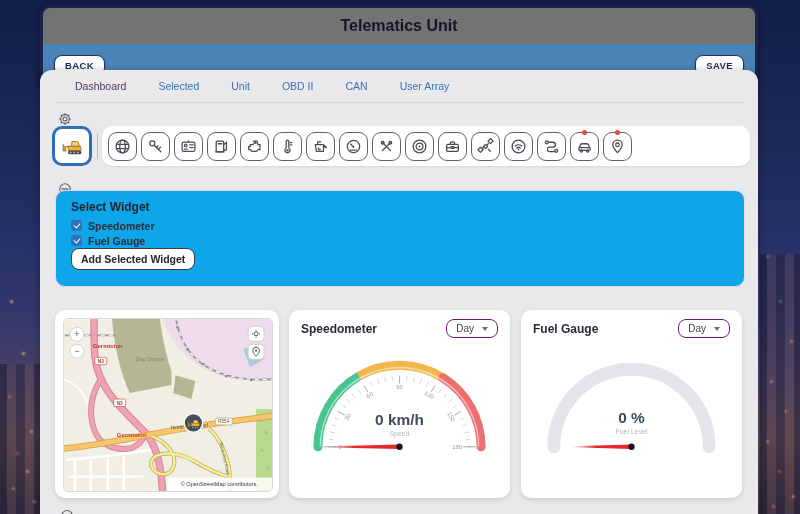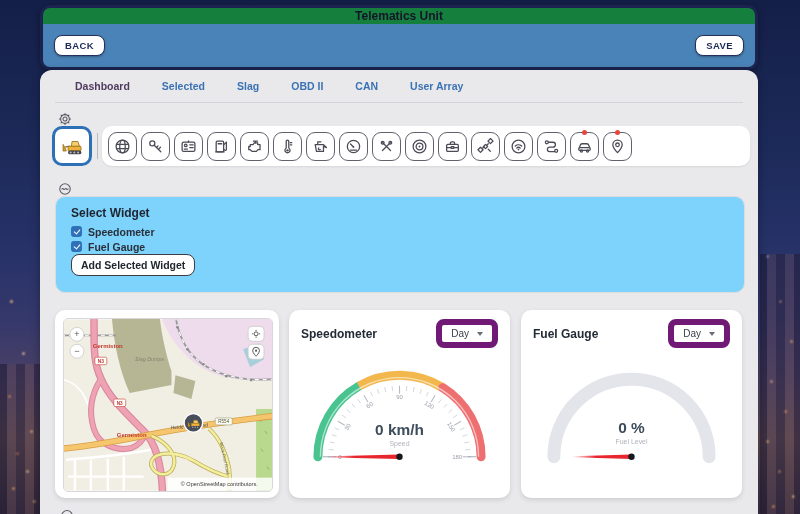--- a/index.html
+++ b/index.html
@@ -12,30 +12,30 @@
     12px 487px 2px rgba(255,180,110,.9),33px 500px 2px rgba(255,200,130,.8),766px 255px 2px rgba(210,225,255,.6),
     779px 300px 2px rgba(255,205,140,.7),790px 340px 2px rgba(255,180,110,.8),770px 380px 2px rgba(255,215,150,.8),
     784px 410px 2px rgba(255,160,95,.9),766px 440px 2px rgba(255,205,135,.9),778px 470px 2px rgba(255,185,115,.9),
     792px 495px 2px rgba(255,215,150,.9),772px 505px 2px rgba(255,170,100,.9);}
   .city-strip{position:absolute;bottom:0;height:150px;width:40px;opacity:.55;
     background:linear-gradient(90deg,rgba(25,20,45,.9) 0 18%,rgba(90,65,80,.7) 18% 40%,rgba(40,30,55,.85) 40% 62%,rgba(110,75,80,.6) 62% 84%,rgba(35,25,50,.9) 84% 100%);}
   .city-left{left:0;} .city-right{right:0;height:260px;}
 
   
   .app-header{position:absolute;left:40px;top:5px;width:718px;background:#1b2450;border-radius:10px;padding:3px;box-sizing:border-box;box-shadow:0 2px 6px rgba(0,0,0,.4);}
-  .title-bar{background:#15803d;border-radius:7px 7px 0 0;height:16px;display:flex;align-items:center;justify-content:center;
-    font-size:12px;font-weight:bold;color:#15152a;}
+  .title-bar{background:#737373;border-radius:7px 7px 0 0;height:36px;display:flex;align-items:center;justify-content:center;
+    font-size:16px;font-weight:bold;color:#15152a;}
   .toolbar{background:#4a83b7;border-radius:0 0 7px 7px;height:43px;display:flex;align-items:center;justify-content:space-between;padding:0 11px;}
   .tb-btn{background:#fff;border:1.5px solid #23305c;border-radius:8px;color:#1b2b56;font-weight:bold;font-size:9.5px;
     padding:4px 10px;letter-spacing:.4px;font-family:inherit;cursor:pointer;box-shadow:0 1px 2px rgba(0,0,0,.3);}
 
   
   .panel{position:absolute;left:40px;top:70px;width:718px;height:444px;background:#e9e9eb;border-radius:12px 12px 0 0;box-shadow:0 2px 8px rgba(0,0,0,.35);}
   .tabs{position:absolute;left:18px;top:10px;display:flex;gap:15px;}
-  .tab{font-size:10.5px;font-weight:bold;color:#3a72b4;cursor:pointer;padding-left:17px;}
+  .tab{font-size:10.5px;font-weight:normal;color:#3a72b4;cursor:pointer;padding-left:17px;}
   .tab.active{color:#50395f;}
   .tabs-divider{position:absolute;left:15px;right:15px;top:32px;height:1px;background:#d4d4d8;}
 
   .mini-ico{position:absolute;width:14px;height:14px;}
   .mini-ico svg{width:14px;height:14px;}
   .mini-ico * {fill:none;stroke:#5a5a64;stroke-width:1.2;stroke-linecap:round;stroke-linejoin:round;}
 
   
   .veh-row{position:absolute;left:12px;top:56px;height:40px;display:flex;align-items:center;}
   .veh-selected{width:40px;height:40px;box-sizing:border-box;background:#fff;border:3px solid #2e70b5;border-radius:10px;
@@ -43,36 +43,36 @@
   .veh-divider{width:1px;height:26px;background:#b9b9c0;margin:0 4px 0 5px;}
   .veh-strip{width:648px;height:40px;background:#fff;border-radius:10px;display:flex;align-items:center;gap:4px;padding:0 0 0 6px;box-sizing:border-box;box-shadow:0 1px 2px rgba(0,0,0,.08);}
   .icon-btn{position:relative;width:29px;height:29px;box-sizing:border-box;border:1.4px solid #62626e;border-radius:9px;background:#fff;
     display:flex;align-items:center;justify-content:center;cursor:pointer;flex:0 0 auto;}
   svg.line-ico{width:17px;height:17px;}
   svg.line-ico *{fill:none;stroke:#4b4b57;stroke-width:1.2;stroke-linecap:round;stroke-linejoin:round;}
   svg.line-ico .fl{fill:#4b4b57;stroke:none;}
   .badge-dot{position:absolute;top:-3px;left:50%;margin-left:-2.5px;width:5px;height:5px;border-radius:50%;background:#e8453c;}
 
   
-  .sw-card{position:absolute;left:15px;top:126px;width:690px;height:97px;box-sizing:border-box;background:#7dd3fc;border:1px solid #dcdce0;border-radius:10px;padding:9px 15px;}
+  .sw-card{position:absolute;left:15px;top:120px;width:690px;height:97px;box-sizing:border-box;background:#0ea5e9;border:1px solid #dcdce0;border-radius:10px;padding:9px 15px;}
   .sw-title{font-size:12px;font-weight:bold;color:#1f2430;margin-bottom:4px;}
   .cb-row{display:flex;align-items:center;gap:6px;height:15px;cursor:pointer;}
   .cb{width:11px;height:11px;box-sizing:border-box;border-radius:2.5px;position:relative;}
   .cb.on{background:#2f71b8;border:1px solid #2f71b8;}
   .cb.off{background:#fff;border:1px solid #9aa0a8;}
   .cb.on::after{content:"";position:absolute;left:3px;top:1px;width:3px;height:5px;border:solid #fff;border-width:0 1.6px 1.6px 0;transform:rotate(40deg);}
   .cb-label{font-size:10.5px;font-weight:bold;color:#2a2f3a;}
   .add-btn{background:#fff;border:1.8px solid #3c3c44;border-radius:8px;font-size:10.5px;font-weight:bold;color:#22262e;
     padding:4px 9px;font-family:inherit;cursor:pointer;}
 
   
   .card{position:absolute;top:240px;height:188px;background:#fff;border-radius:10px;box-shadow:0 2px 5px rgba(0,0,0,.12);box-sizing:border-box;}
   .card-head{display:flex;align-items:center;justify-content:space-between;padding:9px 12px 0;}
   .card-title{font-size:12px;font-weight:bold;color:#232b36;}
-  .select{display:flex;align-items:center;gap:8px;border:6px solid #701a75;border-radius:8px;padding:3px 9px;cursor:pointer;background:#fff;}
+  .select{display:flex;align-items:center;gap:8px;border:1px solid #701a75;border-radius:8px;padding:3px 9px;cursor:pointer;background:#fff;}
   .select .val{font-size:10px;color:#3a3f48;}
   .select .caret{width:0;height:0;border-left:3.5px solid transparent;border-right:3.5px solid transparent;border-top:4.5px solid #6a7078;}
   .map-card{left:15px;width:224px;padding:8px;}
   .speedo-card{left:249px;width:221px;}
   .fuel-card{left:481px;width:221px;}
   .gauge-wrap{display:flex;justify-content:center;margin-top:6px;}
   .map-frame{width:208px;height:172px;border:1px solid #d8d8dc;border-radius:5px;overflow:hidden;}
   .bottom-ico{position:absolute;left:20px;top:437px;}
 </style>
 </head>
@@ -104,21 +104,21 @@
       <button class="tb-btn">BACK</button>
       <button class="tb-btn">SAVE</button>
     </div>
   </div>
 
   <div class="panel">
 
     <nav class="tabs">
       <span class="tab active">Dashboard</span>
       <span class="tab">Selected</span>
-      <span class="tab">Slag</span>
+      <span class="tab">Unit</span>
       <span class="tab">OBD II</span>
       <span class="tab">CAN</span>
       <span class="tab">User Array</span>
     </nav>
     <div class="tabs-divider"></div>
 
     <div class="mini-ico" style="left:18px;top:42px;">
       <svg viewBox="0 0 16 16">
           <circle cx="8" cy="8" r="2.3"></circle>
           <circle cx="8" cy="8" r="5"></circle>

